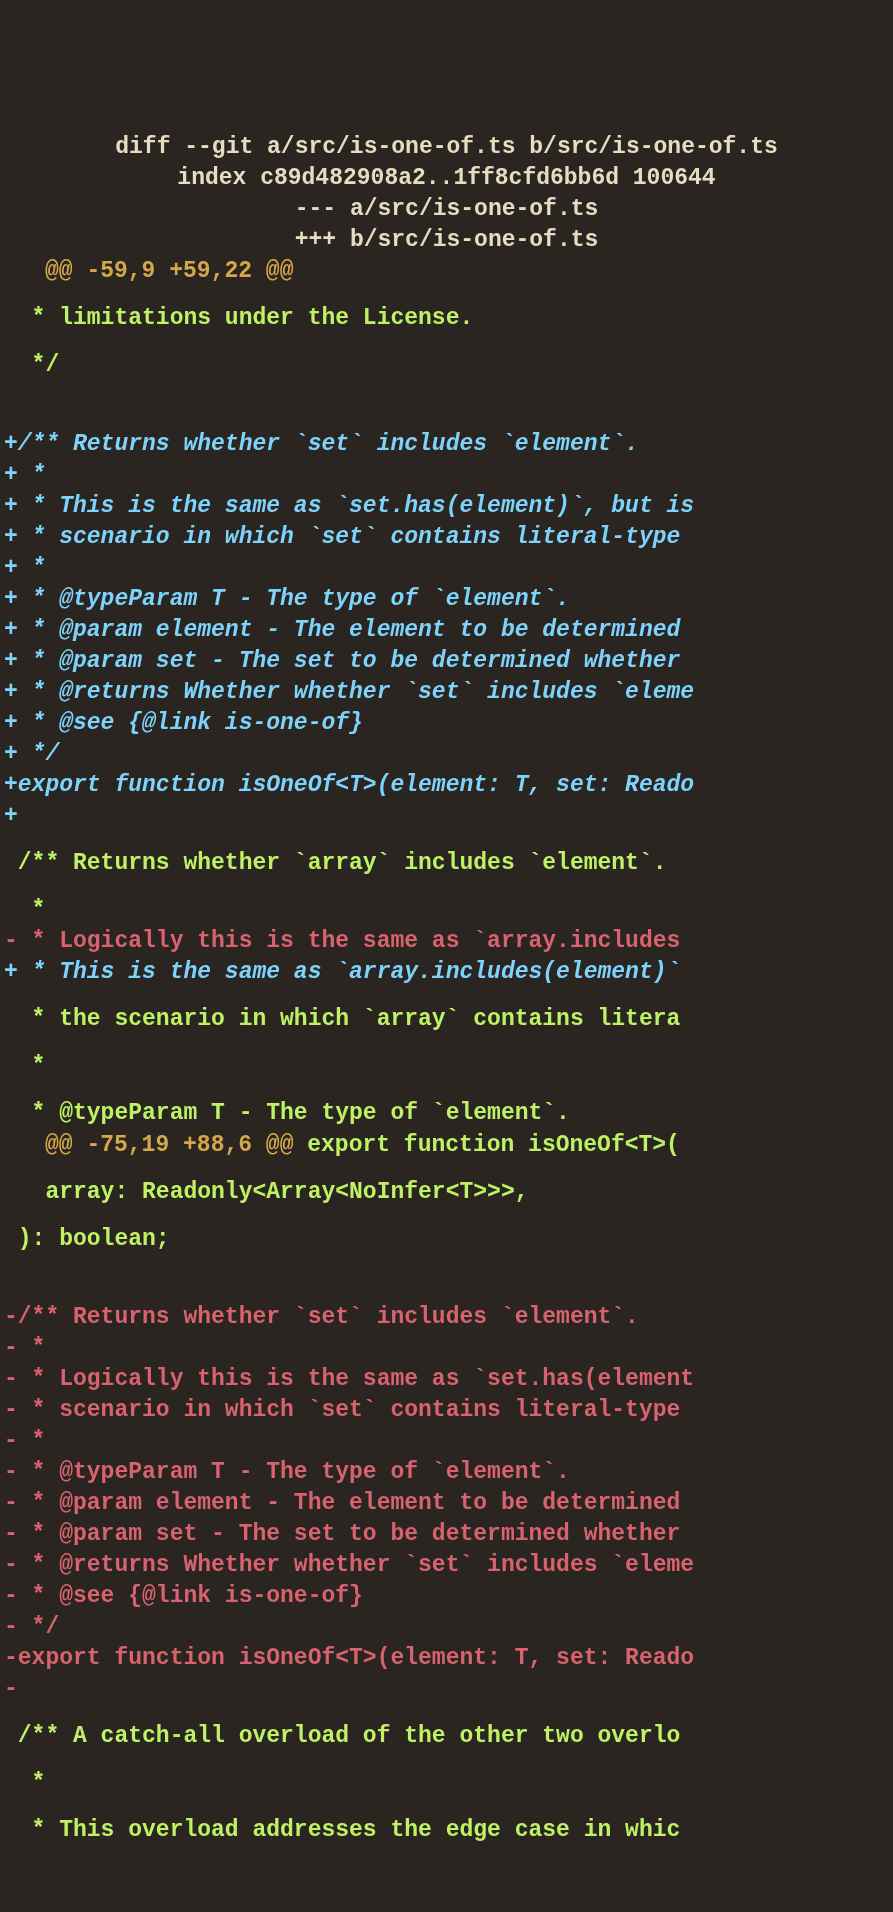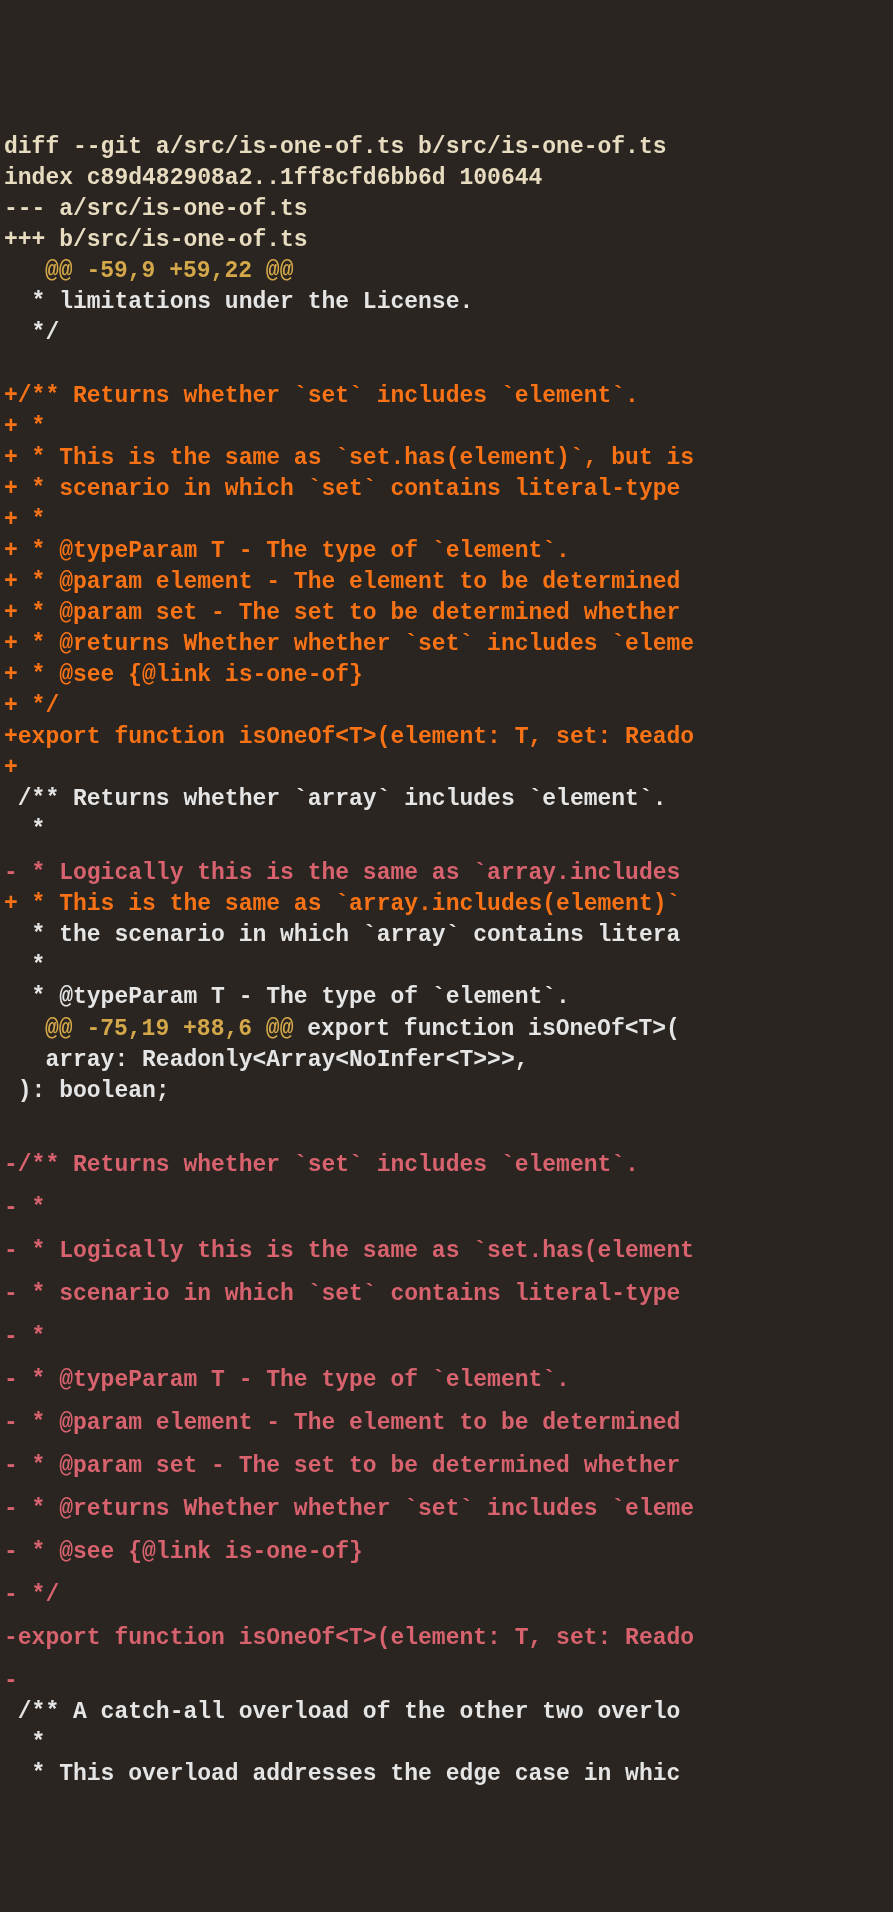--- a/index.html
+++ b/index.html
@@ -11,25 +11,25 @@
       background-color: #2a2520;
       font-family: 'Courier New', monospace;
       font-size: 23px;
       line-height: 1.35;
       color: #c4b998;
       white-space: pre;
       overflow-x: hidden;
       padding: 8px 4px;
       font-weight: bold;
     }
-    .diff-header { color: #e8dcc0; }
+    .diff-header { color: #e8dcc0; text-align: center; }
     .hunk-header { color: #d4a84a; margin-left: 41px; }
-    .context { color: #e5e5e5; }
-    .added { color: #f97316; }
-    .removed { color: #d8636f; margin-top: 12px; }
+    .context { color: #bef264; margin-top: 16px; }
+    .added { color: #7dd3fc; font-style: italic; }
+    .removed { color: #d8636f; }
     .line { display: block; white-space: pre; }
   </style>
 </head>
 <body>
 
 
 
 <div id="diff-container"><span class="line diff-header">diff --git a/src/is-one-of.ts b/src/is-one-of.ts</span><span class="line diff-header">index c89d482908a2..1ff8cfd6bb6d 100644</span><span class="line diff-header">--- a/src/is-one-of.ts</span><span class="line diff-header">+++ b/src/is-one-of.ts</span><span class="line hunk-header">@@ -59,9 +59,22 @@</span><span class="line context">  * limitations under the License.</span><span class="line context">  */</span><span class="line context"> </span><span class="line added">+/** Returns whether `set` includes `element`.</span><span class="line added">+ *</span><span class="line added">+ * This is the same as `set.has(element)`, but is</span><span class="line added">+ * scenario in which `set` contains literal-type</span><span class="line added">+ *</span><span class="line added">+ * @typeParam T - The type of `element`.</span><span class="line added">+ * @param element - The element to be determined</span><span class="line added">+ * @param set - The set to be determined whether</span><span class="line added">+ * @returns Whether whether `set` includes `eleme</span><span class="line added">+ * @see {@link is-one-of}</span><span class="line added">+ */</span><span class="line added">+export function isOneOf&lt;T&gt;(element: T, set: Reado</span><span class="line added">+</span><span class="line context"> /** Returns whether `array` includes `element`.</span><span class="line context">  *</span><span class="line removed">- * Logically this is the same as `array.includes</span><span class="line added">+ * This is the same as `array.includes(element)`</span><span class="line context">  * the scenario in which `array` contains litera</span><span class="line context">  *</span><span class="line context">  * @typeParam T - The type of `element`.</span><span class="line"><span class="hunk-header">@@ -75,19 +88,6 @@</span><span class="context"> export function isOneOf&lt;T&gt;(</span></span><span class="line context">   array: Readonly&lt;Array&lt;NoInfer&lt;T&gt;&gt;&gt;,</span><span class="line context"> ): boolean;</span><span class="line context"> </span><span class="line removed">-/** Returns whether `set` includes `element`.</span><span class="line removed">- *</span><span class="line removed">- * Logically this is the same as `set.has(element</span><span class="line removed">- * scenario in which `set` contains literal-type</span><span class="line removed">- *</span><span class="line removed">- * @typeParam T - The type of `element`.</span><span class="line removed">- * @param element - The element to be determined</span><span class="line removed">- * @param set - The set to be determined whether</span><span class="line removed">- * @returns Whether whether `set` includes `eleme</span><span class="line removed">- * @see {@link is-one-of}</span><span class="line removed">- */</span><span class="line removed">-export function isOneOf&lt;T&gt;(element: T, set: Reado</span><span class="line removed">-</span><span class="line context"> /** A catch-all overload of the other two overlo</span><span class="line context">  *</span><span class="line context">  * This overload addresses the edge case in whic</span></div>
 
 

